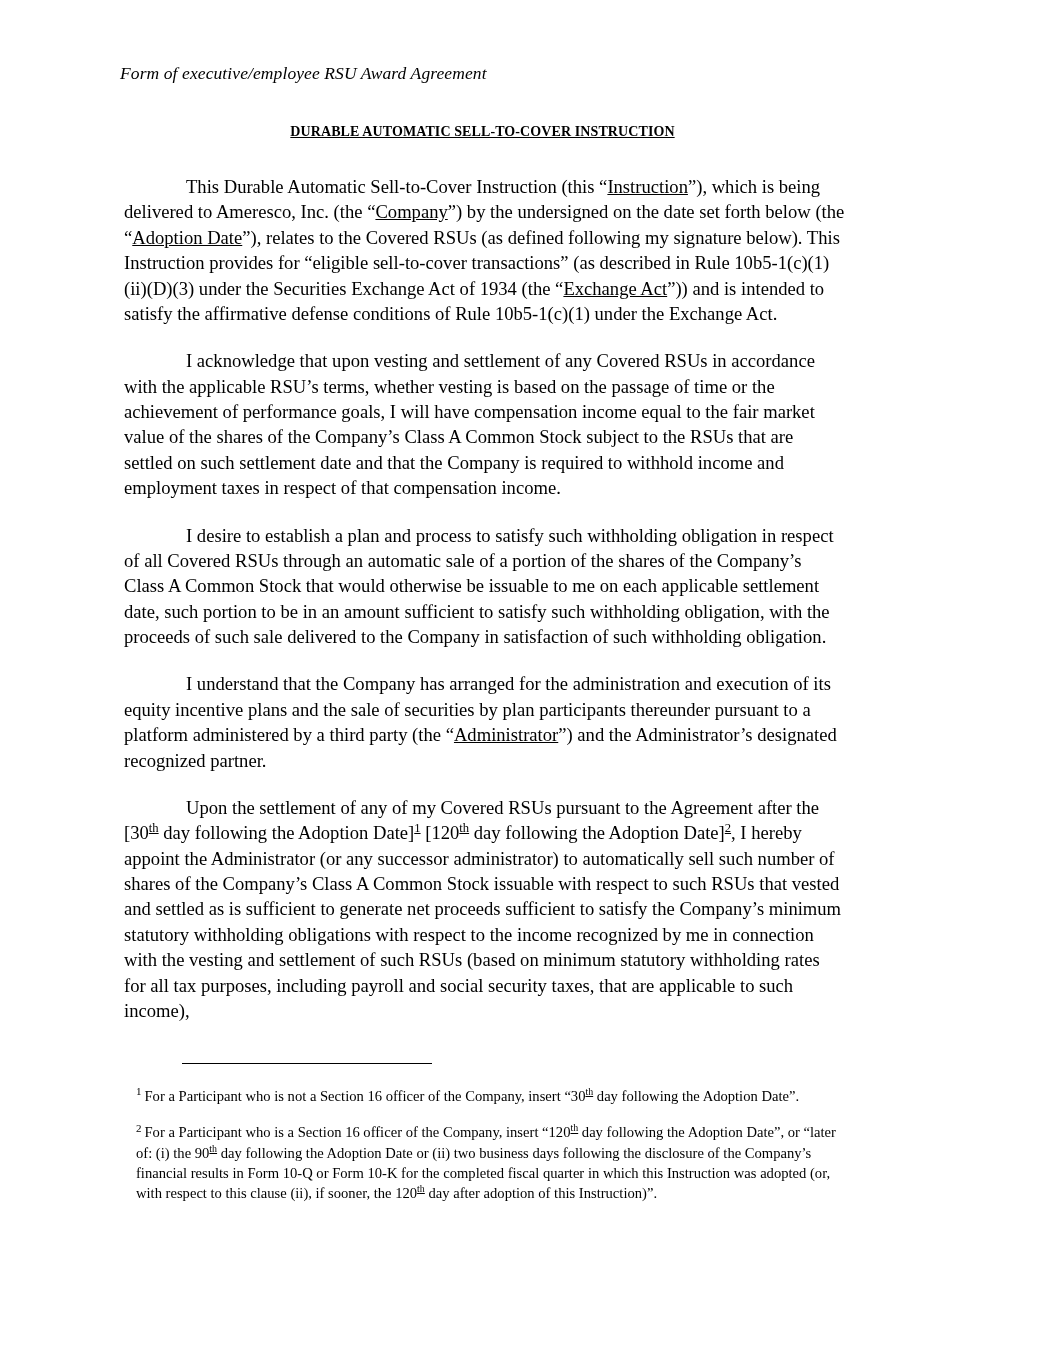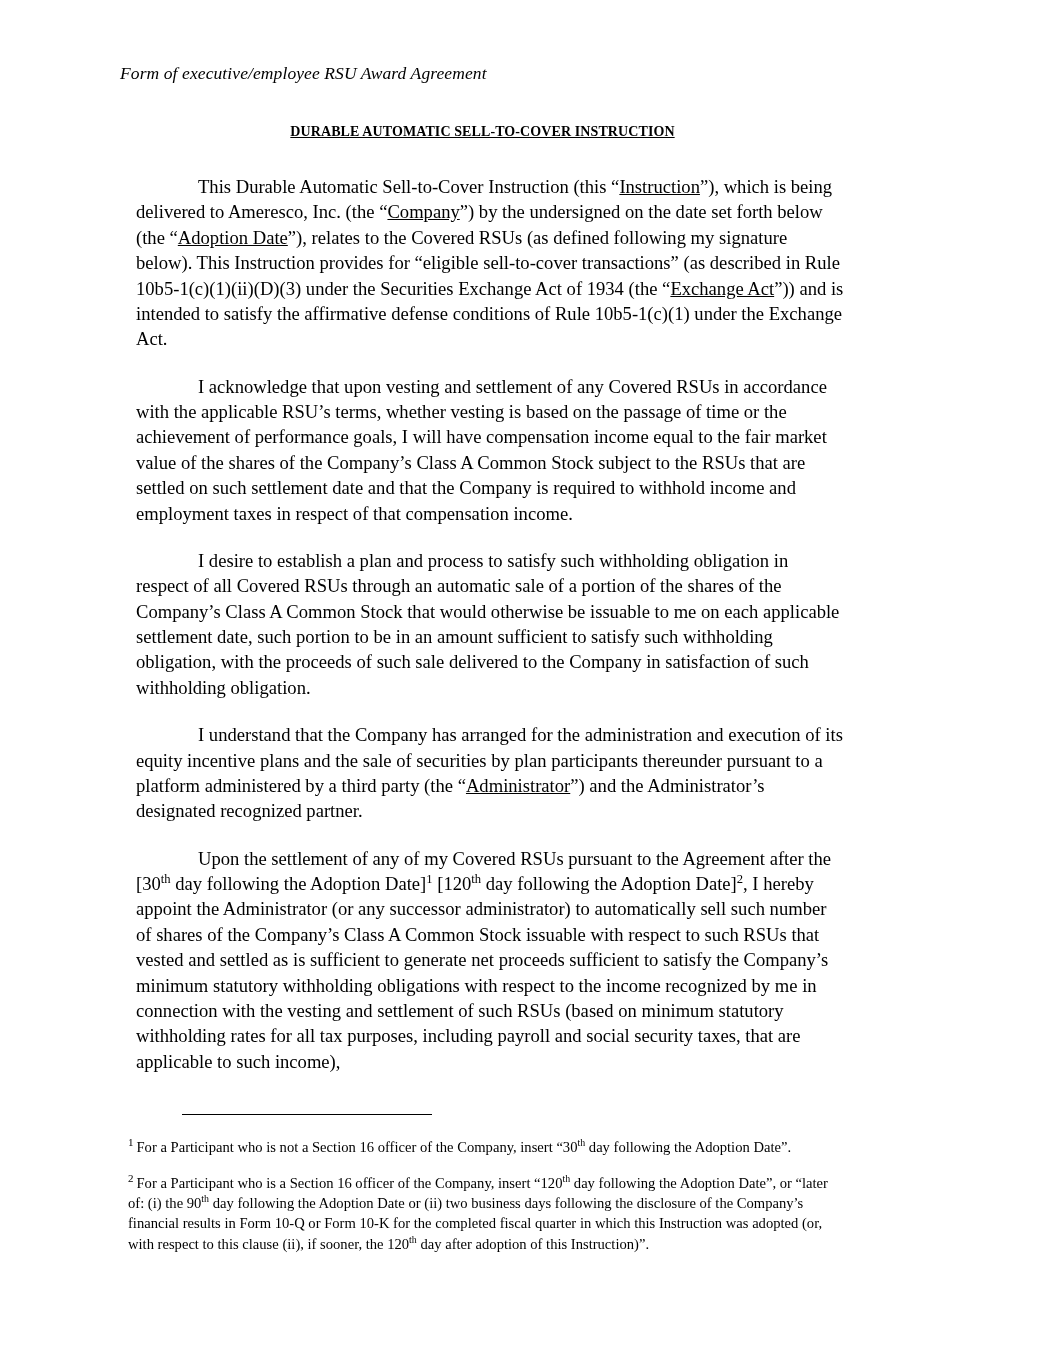--- a/index.html
+++ b/index.html
@@ -39,42 +39,43 @@
     font-size: 14px;
     text-decoration: underline;
     margin-bottom: 34px;
     letter-spacing: 0.1px;
   }
   p.body-para {
     font-size: 18.6px;
     line-height: 1.365;
     text-align: left;
     text-indent: 62px;
-    margin: 0 0 22px 16px;
+    margin: 0 0 22px 4px;
   }
   .u {
     text-decoration: underline;
   }
   sup {
     font-size: 0.68em;
     vertical-align: super;
     line-height: 0;
+    text-decoration: underline;
   }
   .footnote-sep {
     width: 250px;
     border: 0;
     border-top: 1px solid #000;
     margin: 40px 0 22px 62px;
   }
   .footnotes {
     font-size: 14.6px;
     line-height: 1.38;
   }
   .footnotes p {
-    margin: 0 0 16px 8px;
+    margin: 0 0 16px 16px;
     text-align: left;
   }
   .fn-marker {
     font-size: 11px;
     vertical-align: super;
     line-height: 0;
     margin-right: 3px;
   }
 </style>
 </head>

